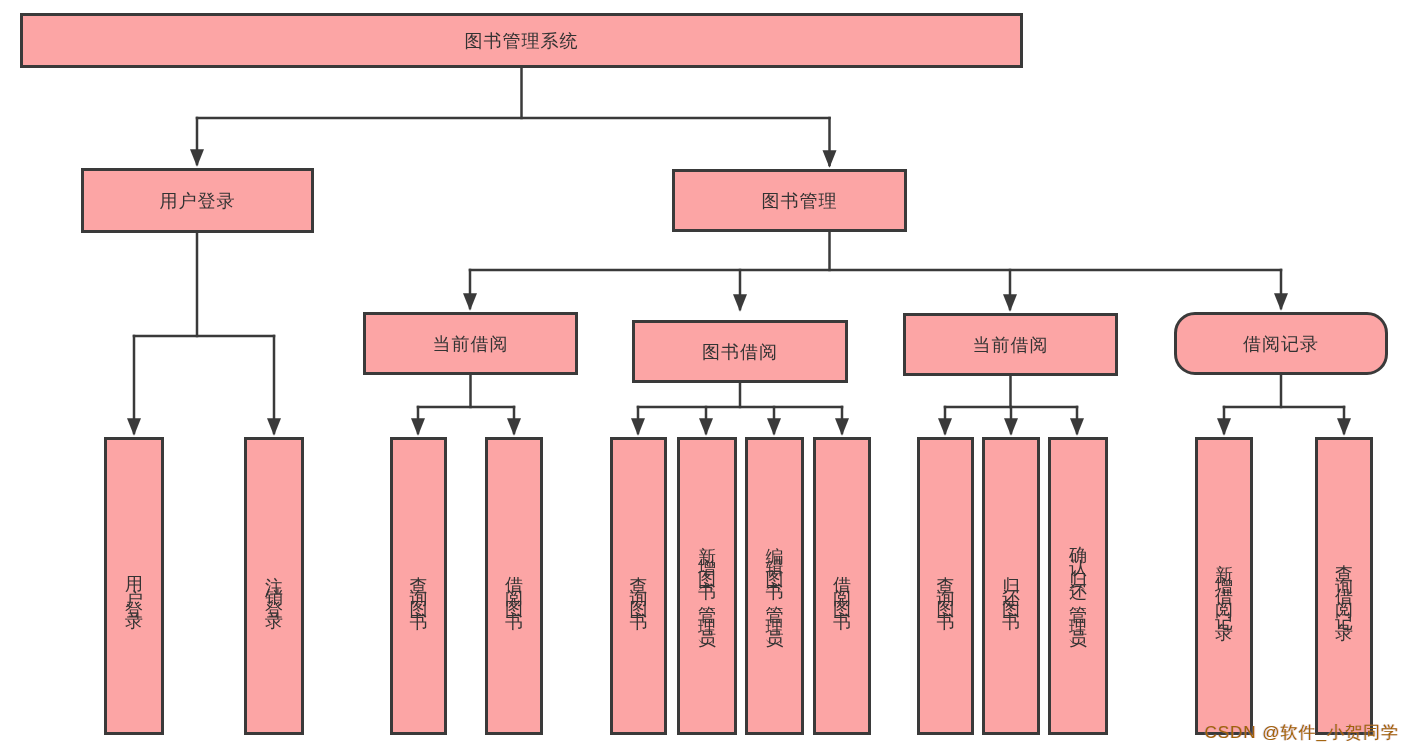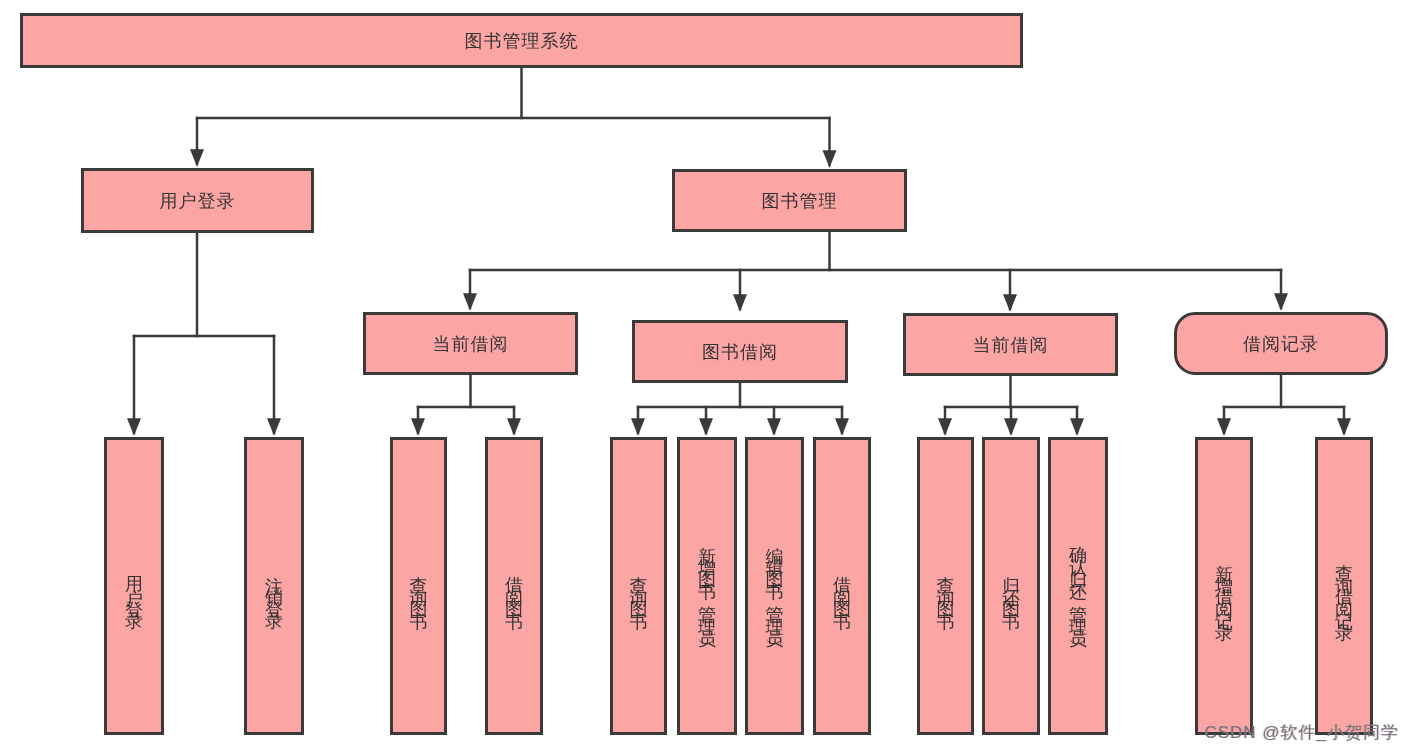--- a/index.html
+++ b/index.html
@@ -14,21 +14,21 @@
     border:3px solid #3a3a3a; background:#fca5a5;
     display:flex; align-items:center; justify-content:center;
   }
   .hbox { font-size:18px; letter-spacing:1px; }
   .vbox .vtext {
     writing-mode:vertical-lr; text-orientation:mixed;
     font-size:18px; line-height:1; letter-spacing:12px;
   }
   .watermark {
     position:absolute; right:6px; bottom:3px; z-index:5;
-    font-size:17px; color:#737373; letter-spacing:1px;
+    font-size:17px; color:#a16207; letter-spacing:1px;
     text-shadow: 1px 0 0 rgba(220,120,120,0.35), -1px 0 0 rgba(130,150,230,0.30);
   }
 </style>
 </head>
 <body>
 
 <div class="canvas">
 
   <svg class="wires" viewBox="0 0 1405 747" xmlns="http://www.w3.org/2000/svg">
     <defs>

